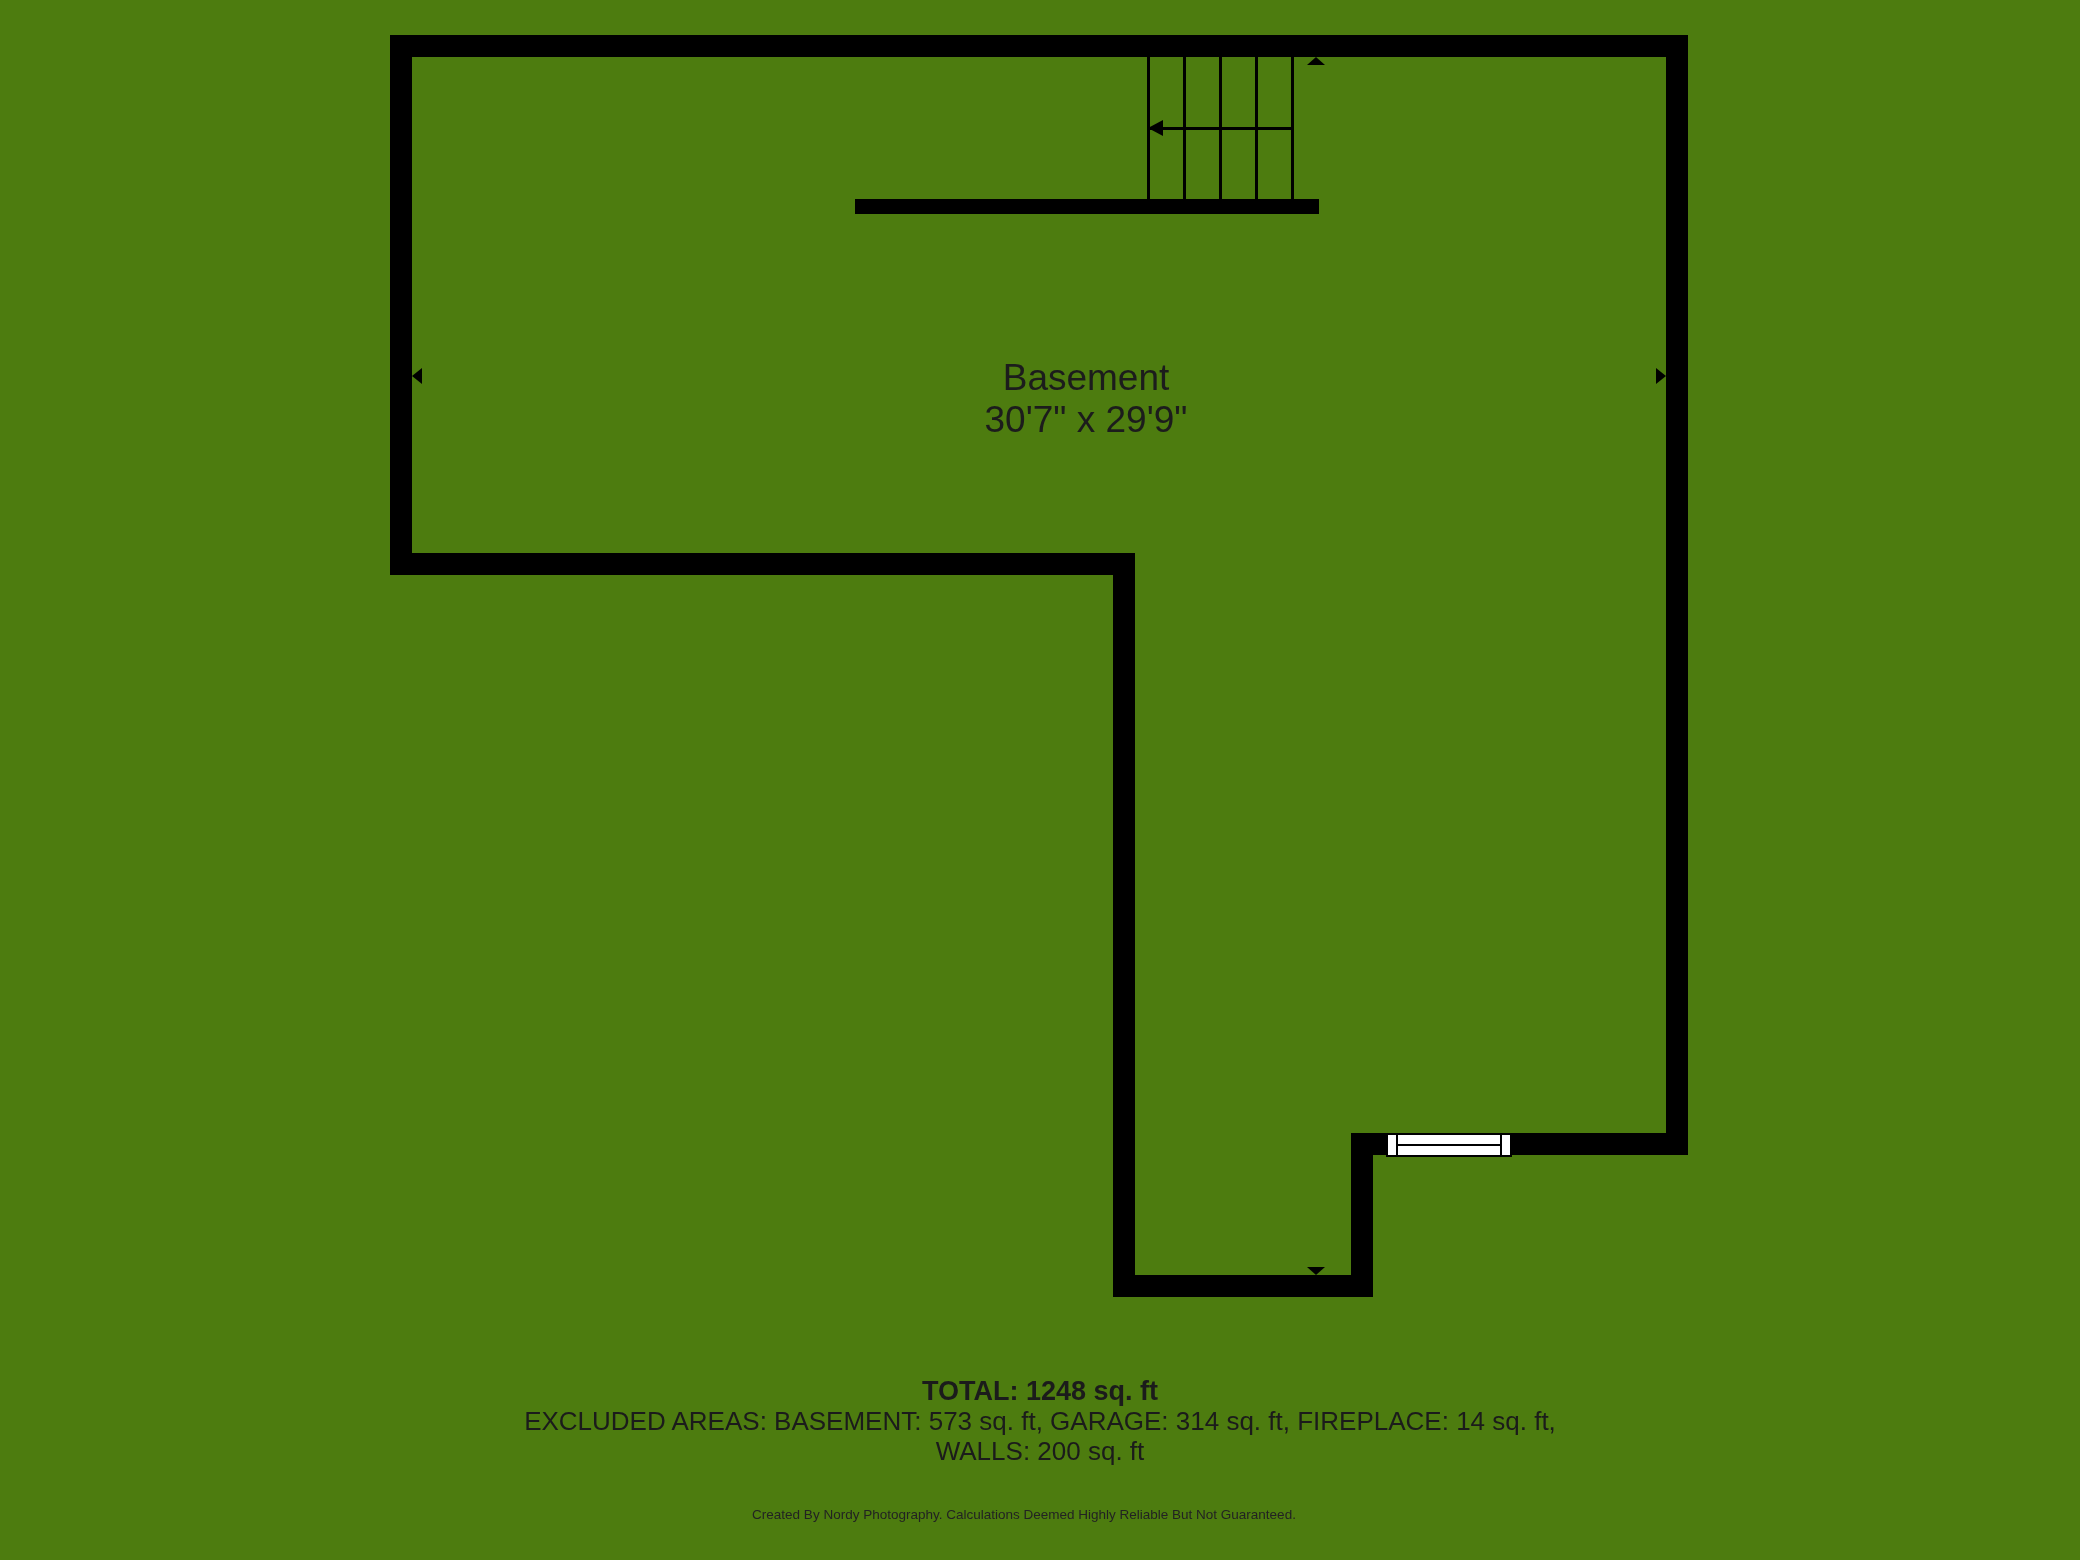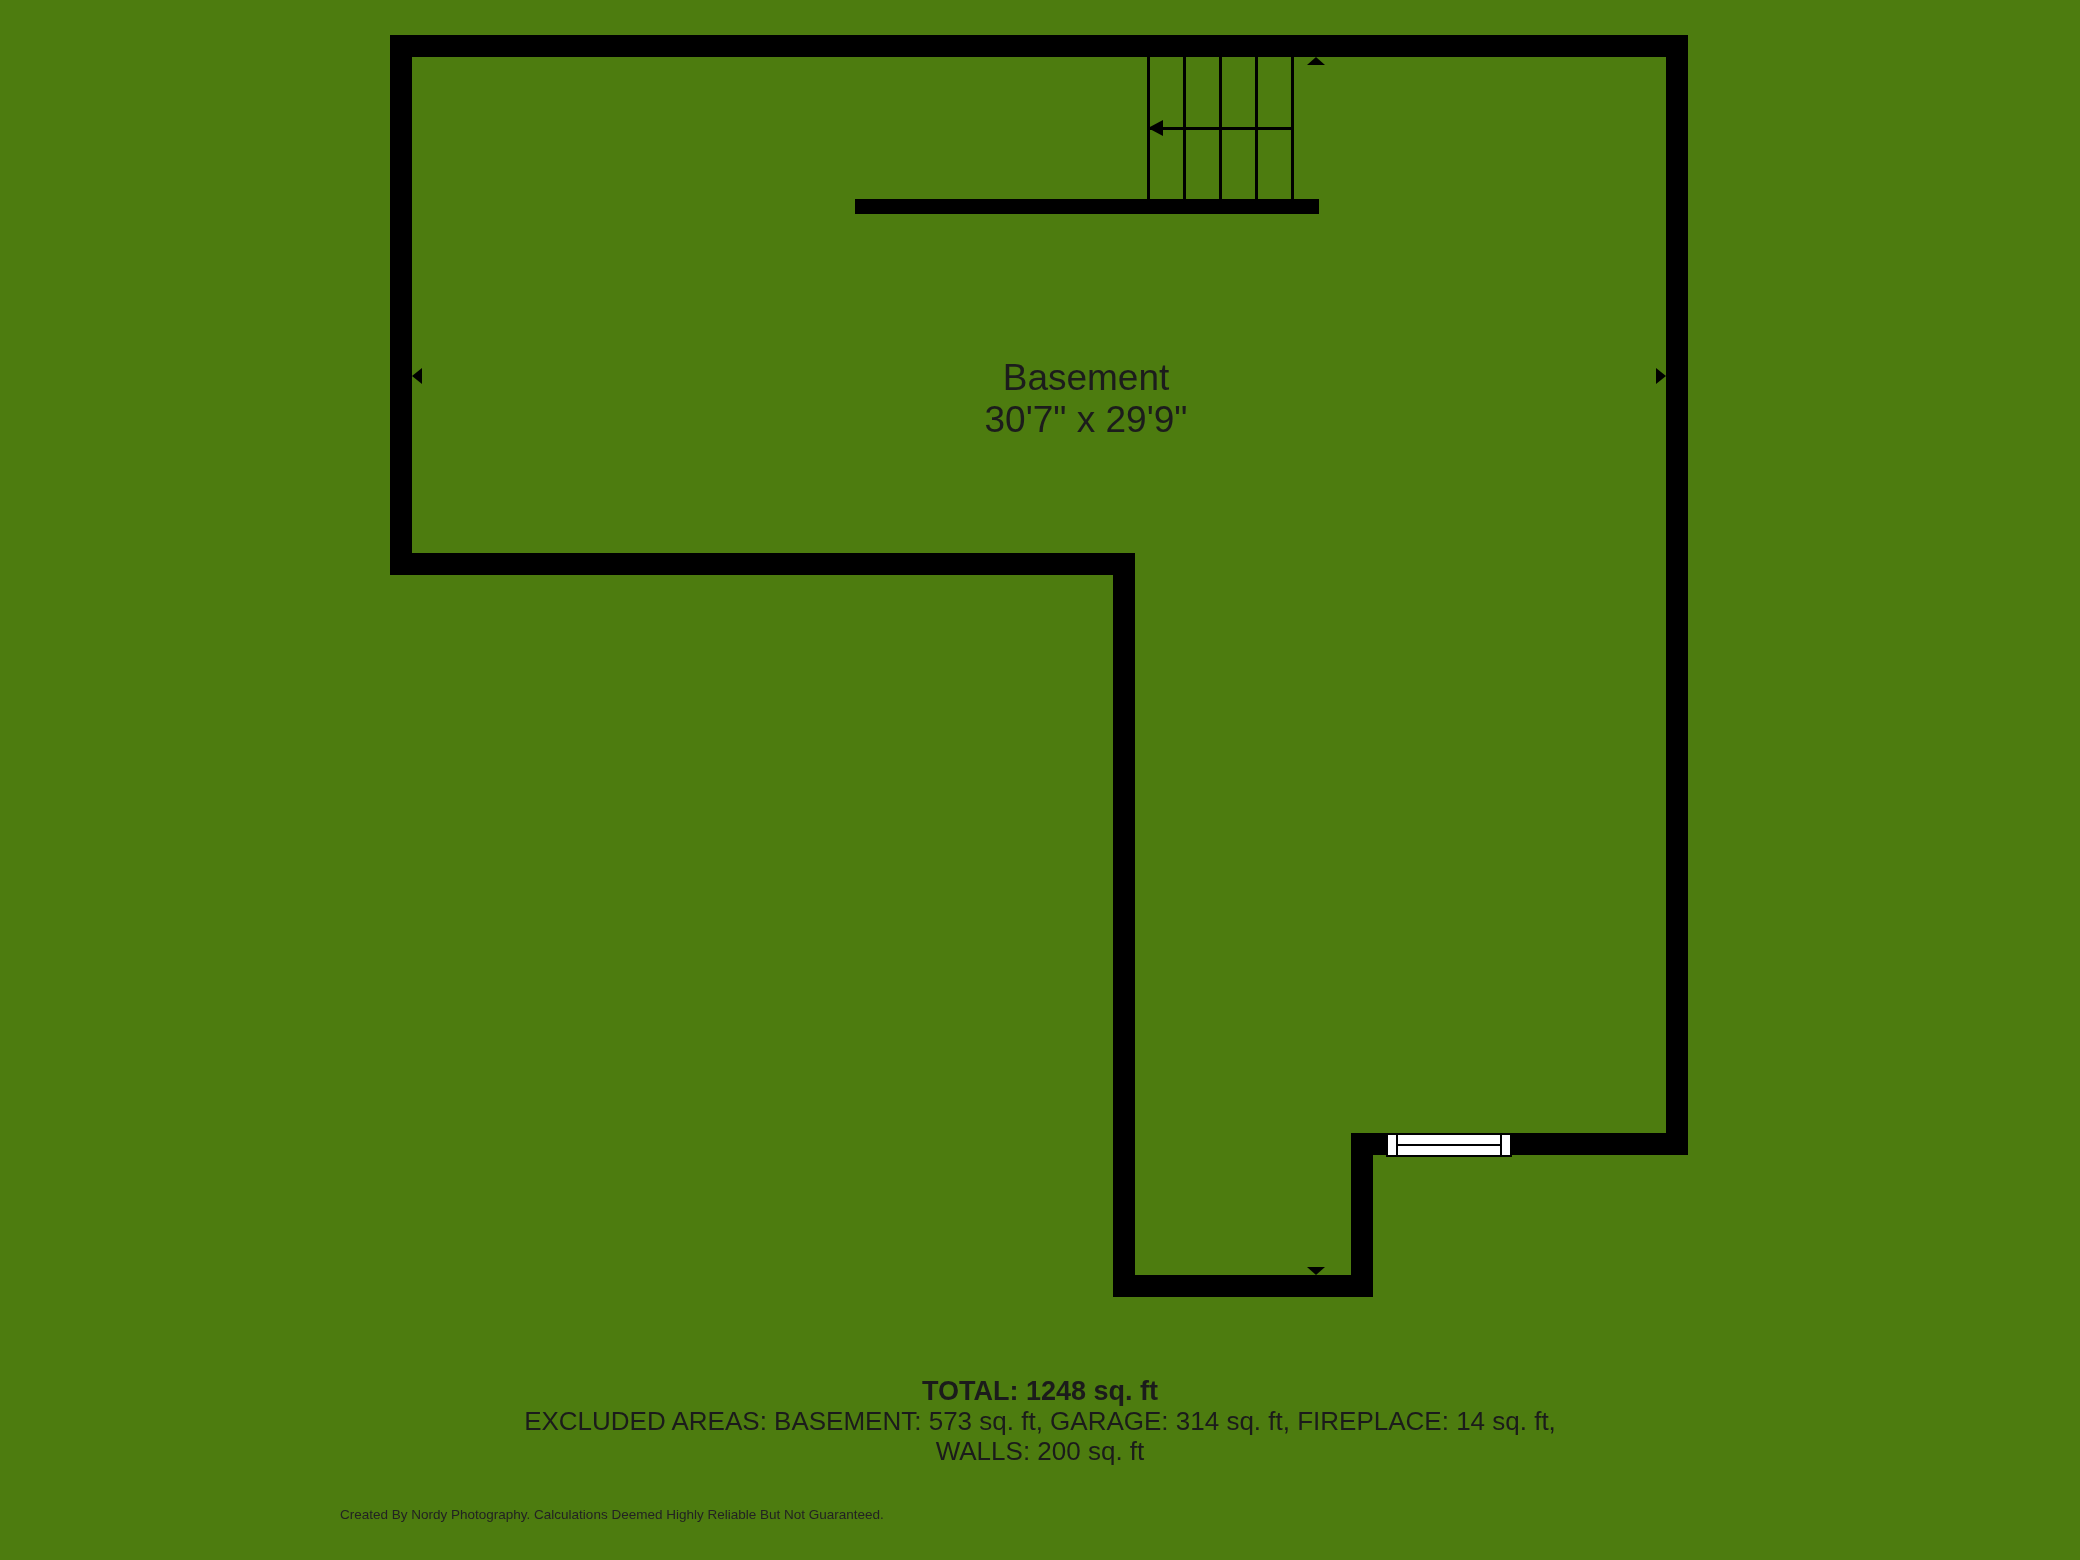--- a/index.html
+++ b/index.html
@@ -78,23 +78,24 @@
     text-align: center;
     color: #1b1b1b;
     font-size: 26px;
     line-height: 30px;
     white-space: nowrap;
     margin-top: 8px;
   }
   .summary .total { font-weight: bold; font-size: 27px; }
   .credit {
     position: absolute;
-    left: 340px;
+    left: 324px;
     top: 1506px;
     width: 1400px;
+    text-align: center;
     color: #222222;
     font-size: 13.5px;
     line-height: 17px;
     white-space: nowrap;
   }
 </style>
 </head>
 <body>
 
 <div id="plan">

